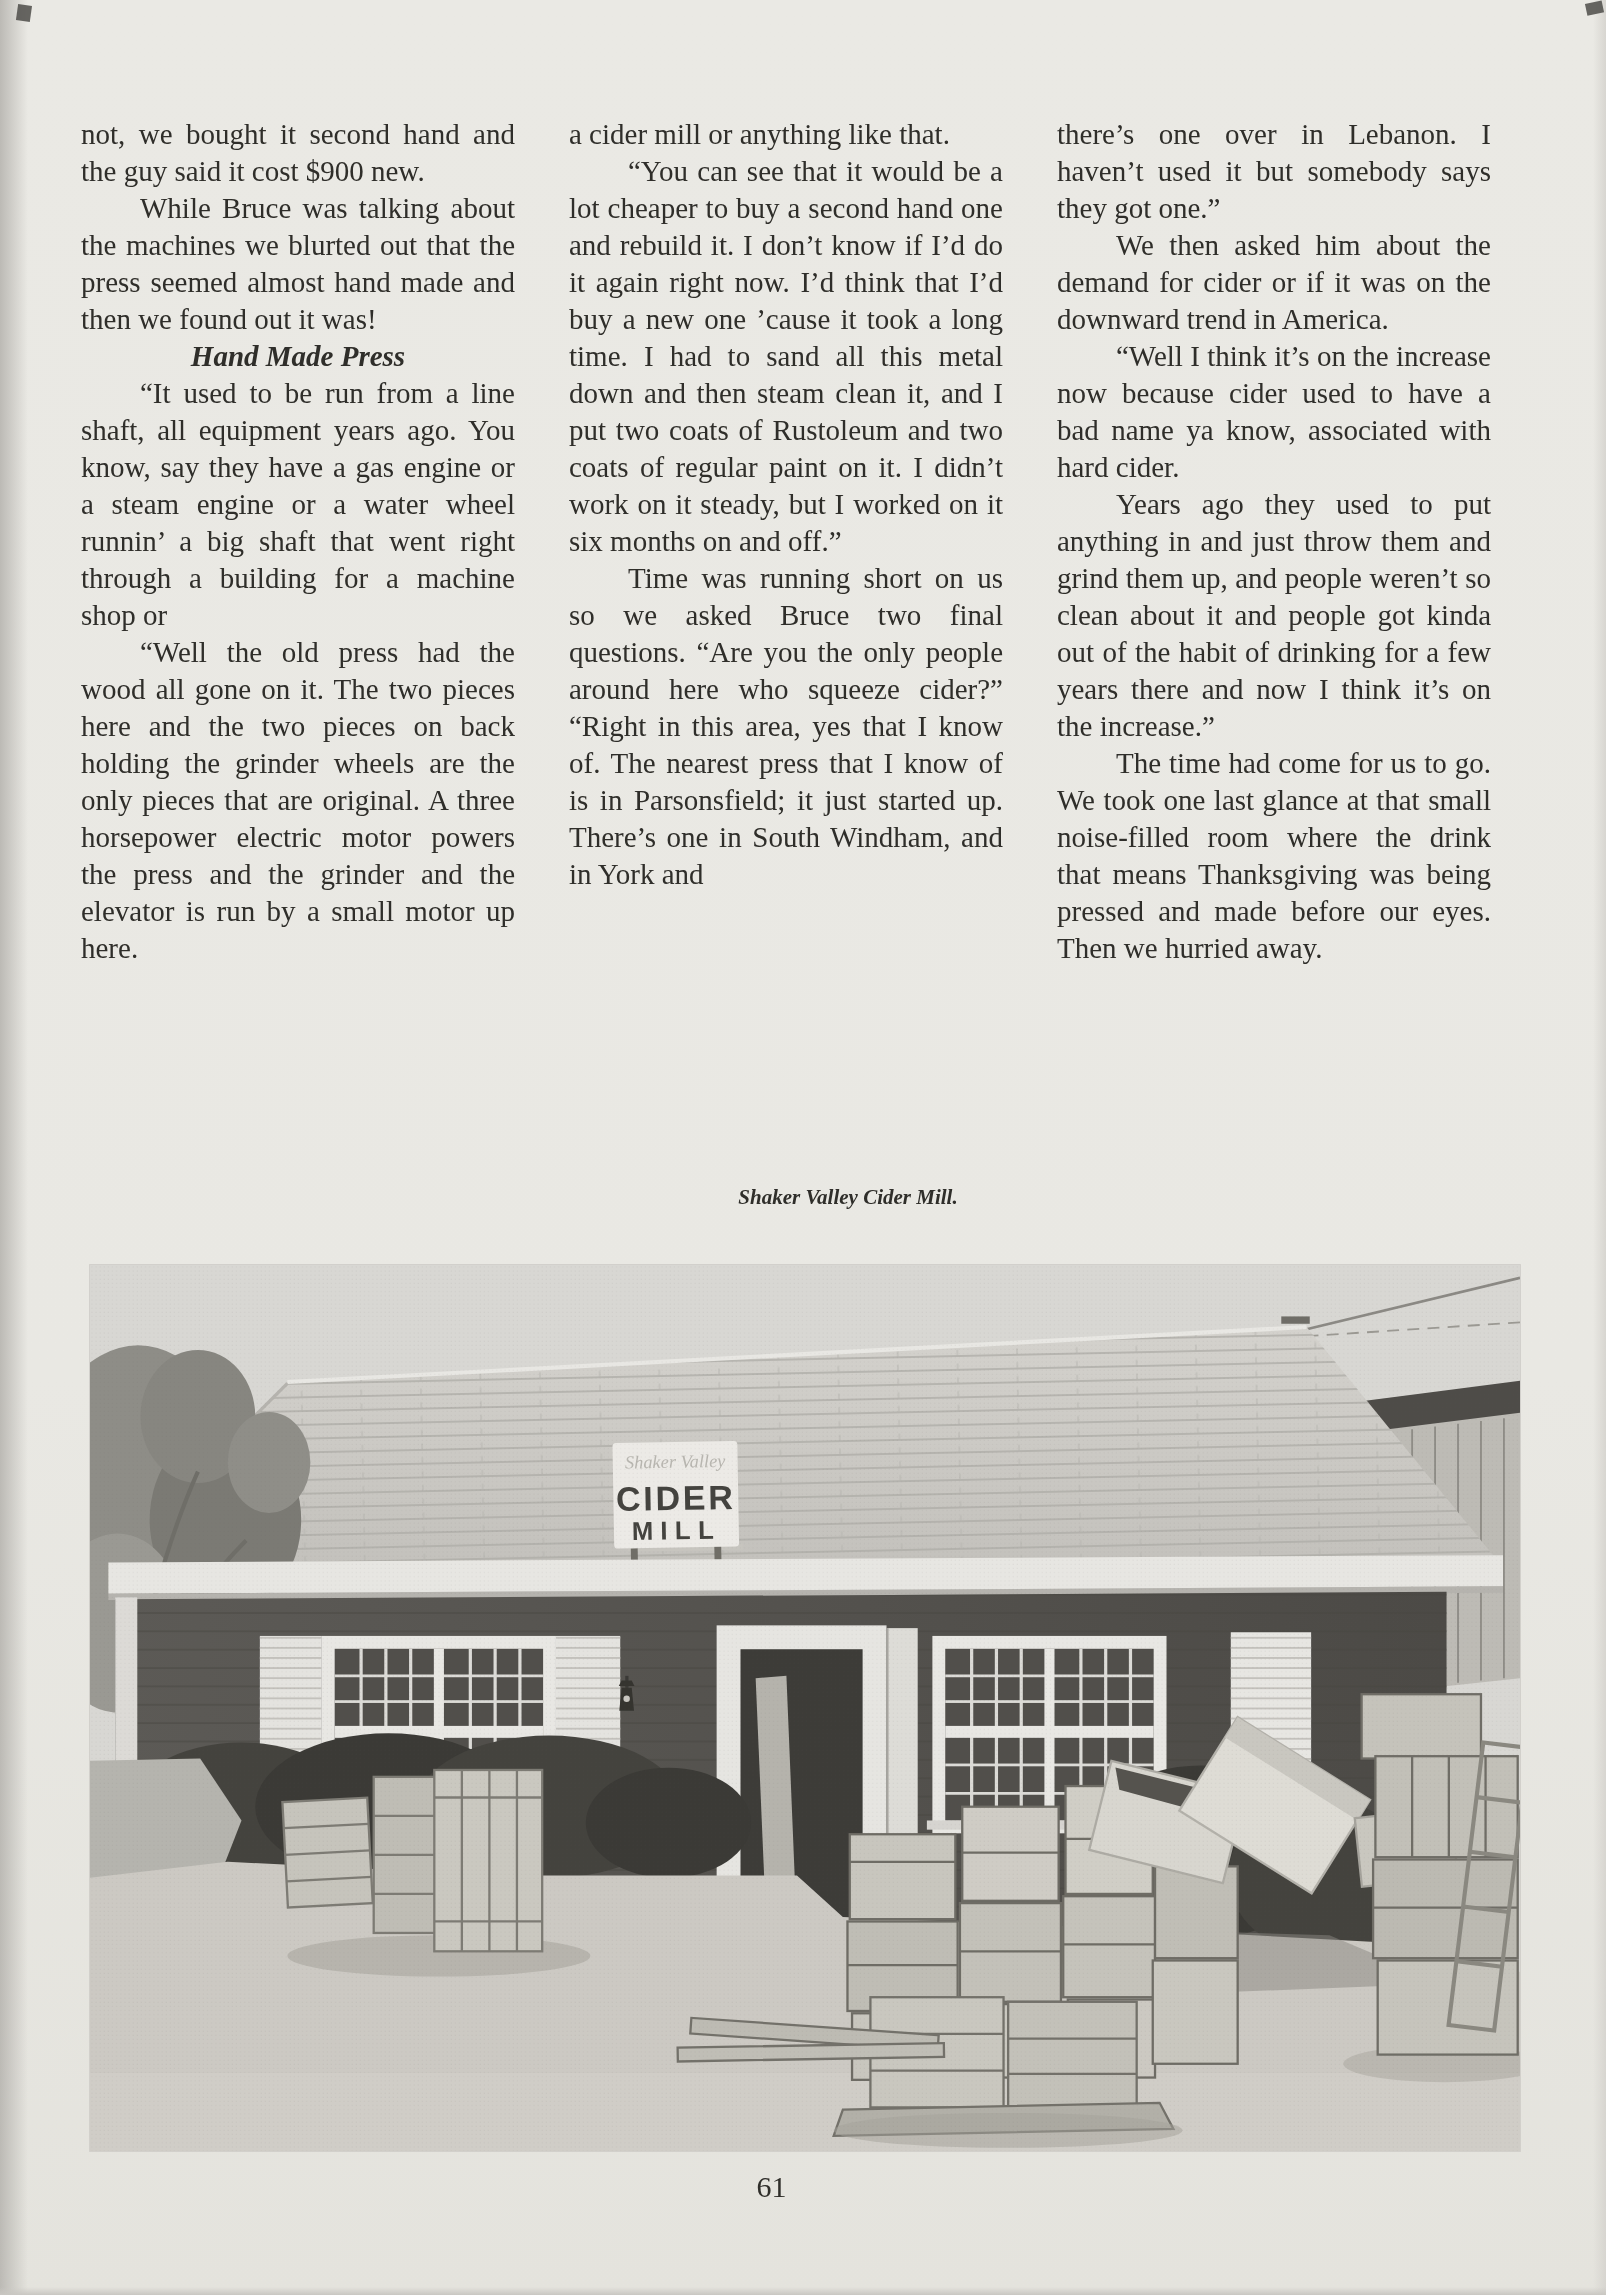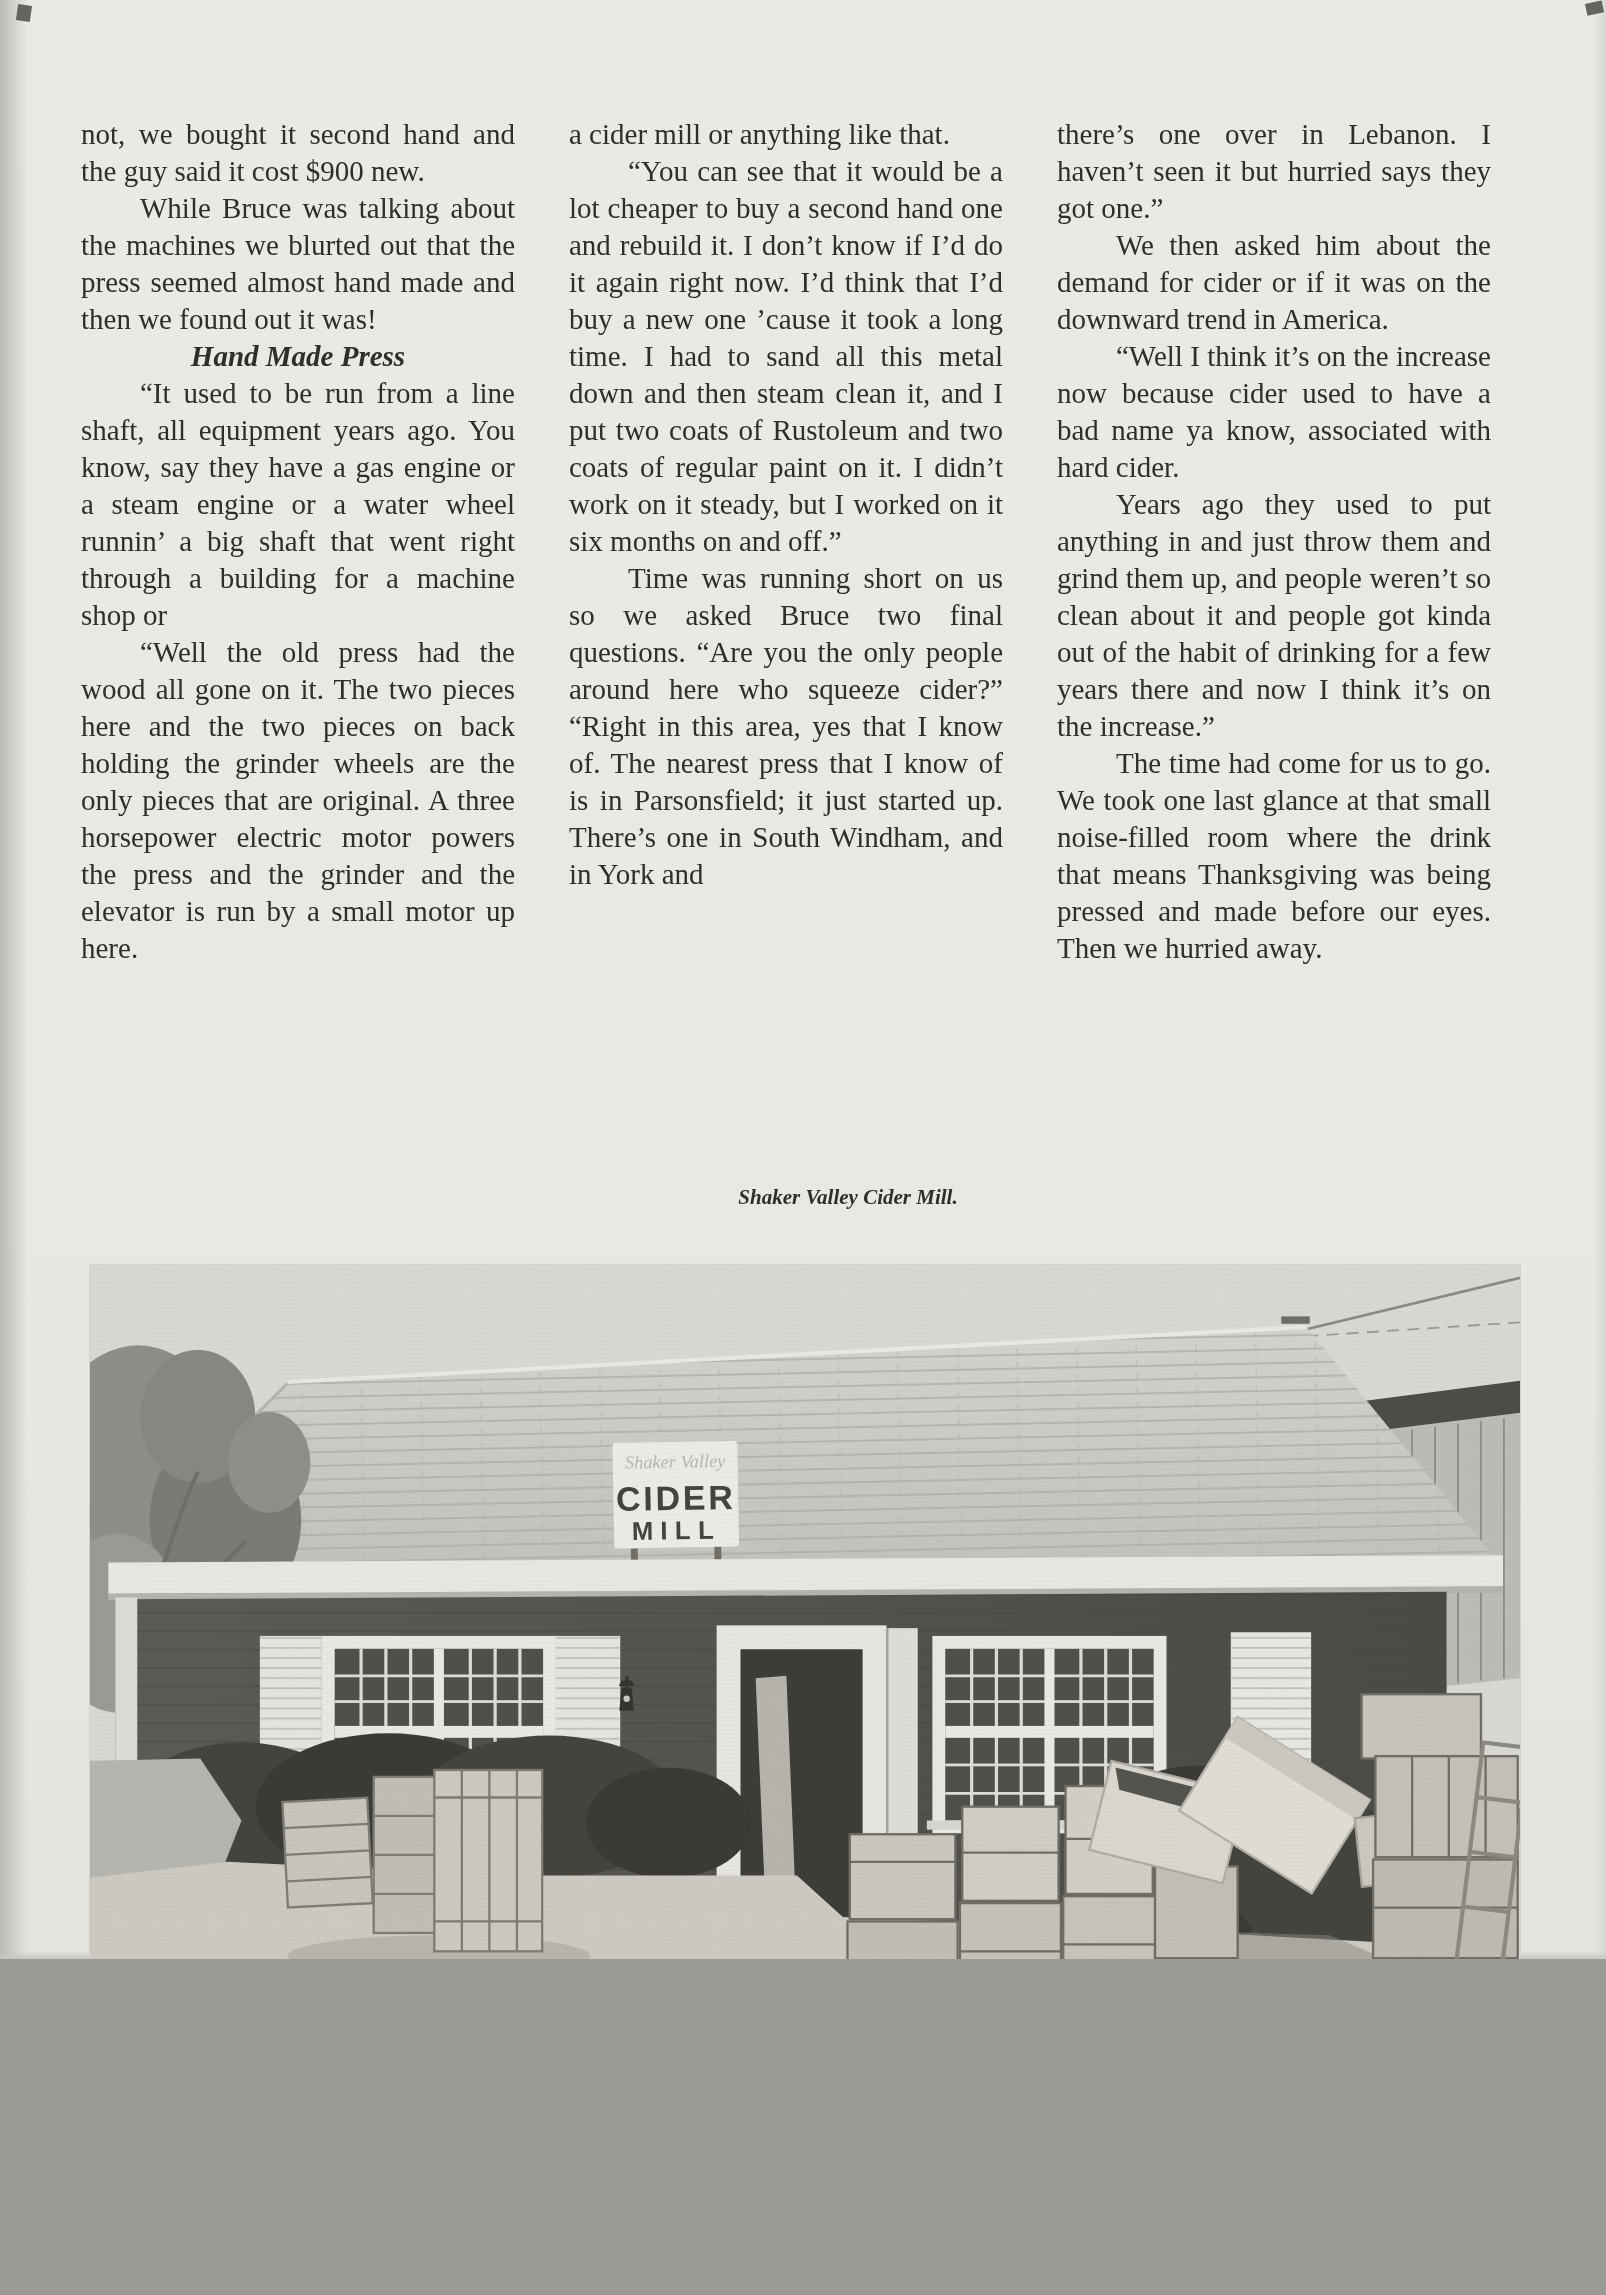--- a/index.html
+++ b/index.html
@@ -1,17 +1,17 @@
 <!DOCTYPE html>
 <html style="font-size:7.3px"><head>
 <meta charset="utf-8">
 <style>
   html,body{margin:0;padding:0;background:#9b9995;}
   .page{
-    position:relative;width:1607px;height:1959px;overflow:hidden;
+    position:relative;width:1607px;height:2295px;overflow:hidden;
     background:linear-gradient(180deg,#eae9e4 0%,#e9e8e3 60%,#e4e3dd 100%);
     font-family:"Liberation Serif", serif;color:#2f2e2a;
   }
   .scan-edge-left{position:absolute;left:0;top:0;width:27.5px;height:2295px;
     background:linear-gradient(90deg,#bcbab5 0%,rgba(233,232,227,0) 100%);}
   .scan-edge-right{position:absolute;right:0;top:0;width:13.8px;height:2295px;
     background:linear-gradient(270deg,#d6d4cf 0%,rgba(233,232,227,0) 100%);}
   .scan-edge-bottom{position:absolute;left:0;bottom:0;width:1607px;height:8.3px;
     background:linear-gradient(0deg,#c9c7c2 0%,rgba(233,232,227,0) 100%);}
   .corner-mark{position:absolute;background:#4d4c49;opacity:.85;}
@@ -52,21 +52,21 @@
       <h4>Hand Made Press</h4>
       <p class="ind">“It used to be run from a line shaft, all equipment years ago. You know, say they have a gas engine or a steam engine or a water wheel runnin’ a big shaft that went right through a building for a machine shop or</p>
       <p class="ind">“Well the old press had the wood all gone on it. The two pieces here and the two pieces on back holding the grinder wheels are the only pieces that are original. A three horsepower electric motor powers the press and the grinder and the elevator is run by a small motor up here.</p>
     </div>
     <div class="col">
       <p>a cider mill or anything like that.</p>
       <p class="ind">“You can see that it would be a lot cheaper to buy a second hand one and rebuild it. I don’t know if I’d do it again right now. I’d think that I’d buy a new one ’cause it took a long time. I had to sand all this metal down and then steam clean it, and I put two coats of Rustoleum and two coats of regular paint on it. I didn’t work on it steady, but I worked on it six months on and off.”</p>
       <p class="ind">Time was running short on us so we asked Bruce two final questions. “Are you the only people around here who squeeze cider?” “Right in this area, yes that I know of. The nearest press that I know of is in Parsonsfield; it just started up. There’s one in South Windham, and in York and</p>
     </div>
     <div class="col">
-      <p>there’s one over in Lebanon. I haven’t seen it but hurried says they got one.”</p>
+      <p>there’s one over in Lebanon. I haven’t used it but somebody says they got one.”</p>
       <p class="ind">We then asked him about the demand for cider or if it was on the downward trend in America.</p>
       <p class="ind">“Well I think it’s on the increase now because cider used to have a bad name ya know, associated with hard cider.</p>
       <p class="ind">Years ago they used to put anything in and just throw them and grind them up, and people weren’t so clean about it and people got kinda out of the habit of drinking for a few years there and now I think it’s on the increase.”</p>
       <p class="ind">The time had come for us to go. We took one last glance at that small noise-filled room where the drink that means Thanksgiving was being pressed and made before our eyes. Then we hurried away.</p>
     </div>
   </div>
 
   <div class="caption">Shaker Valley Cider Mill.</div>
 
   <div class="photo">

